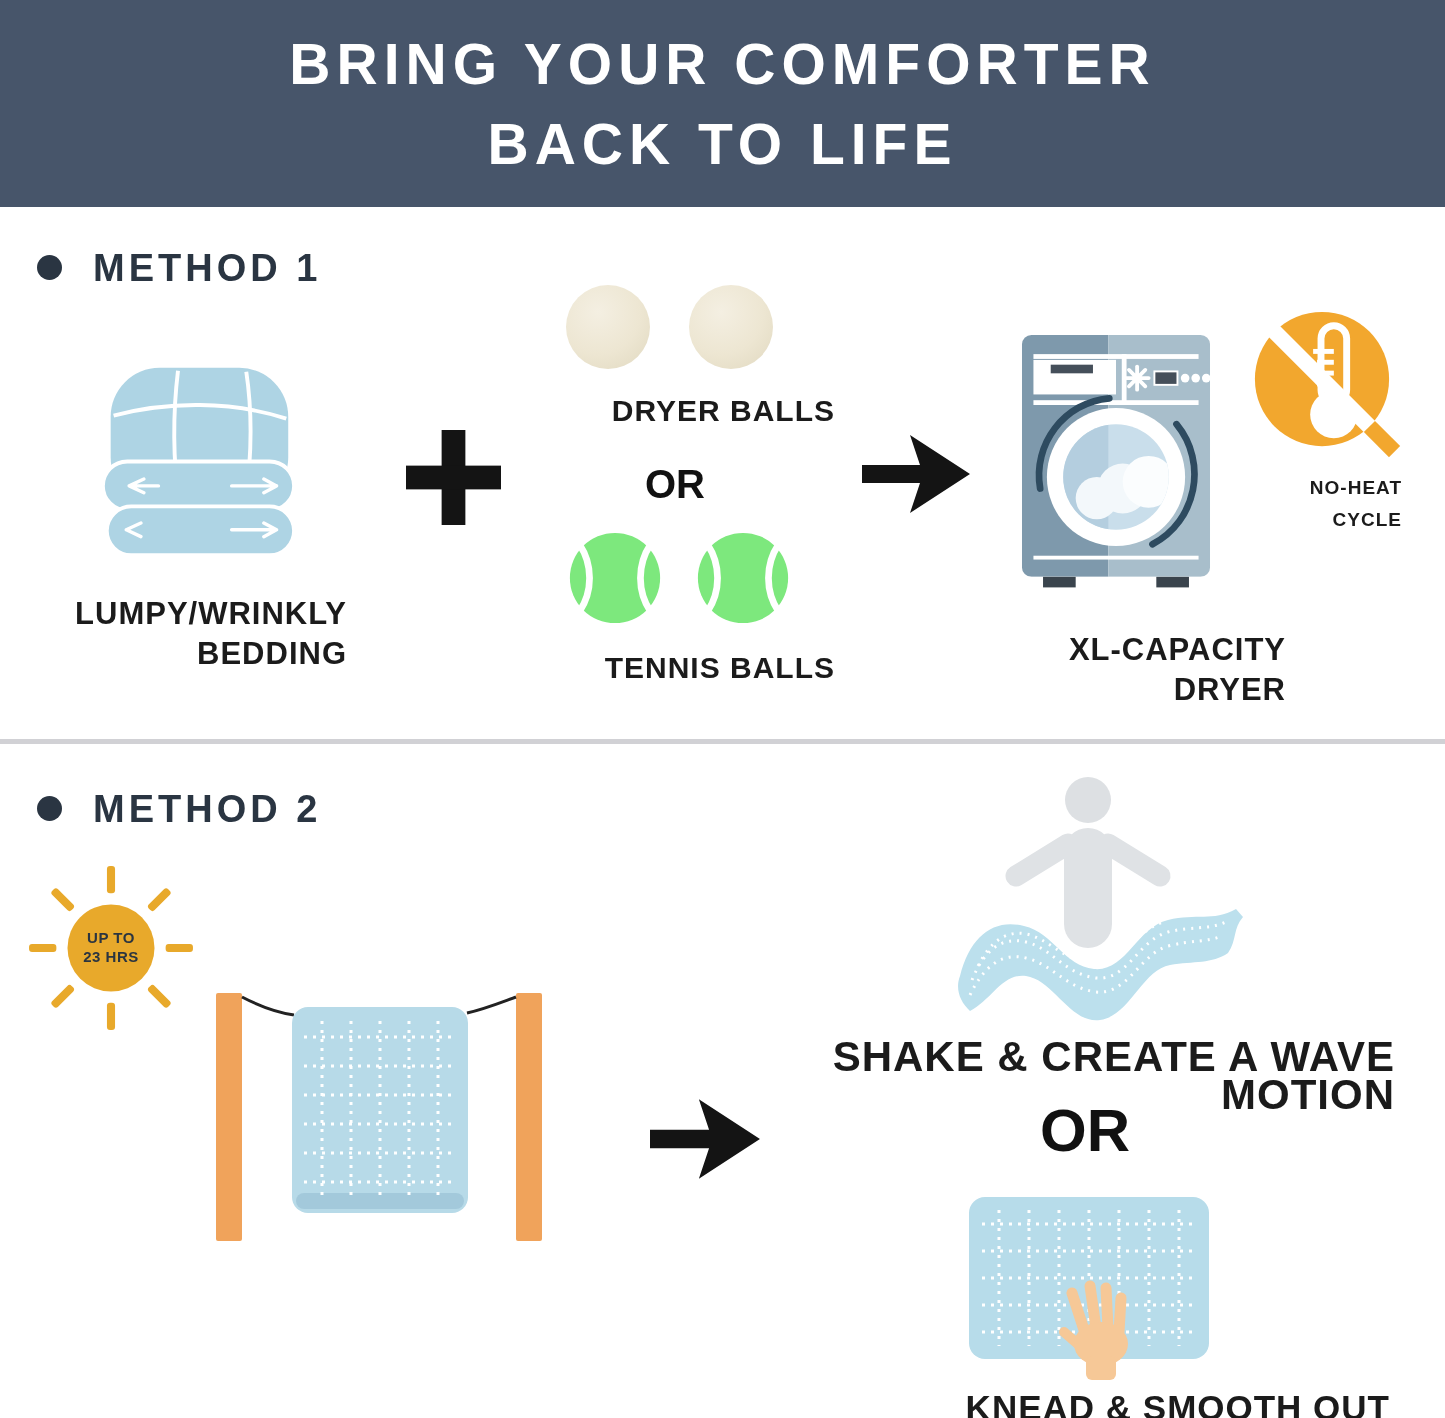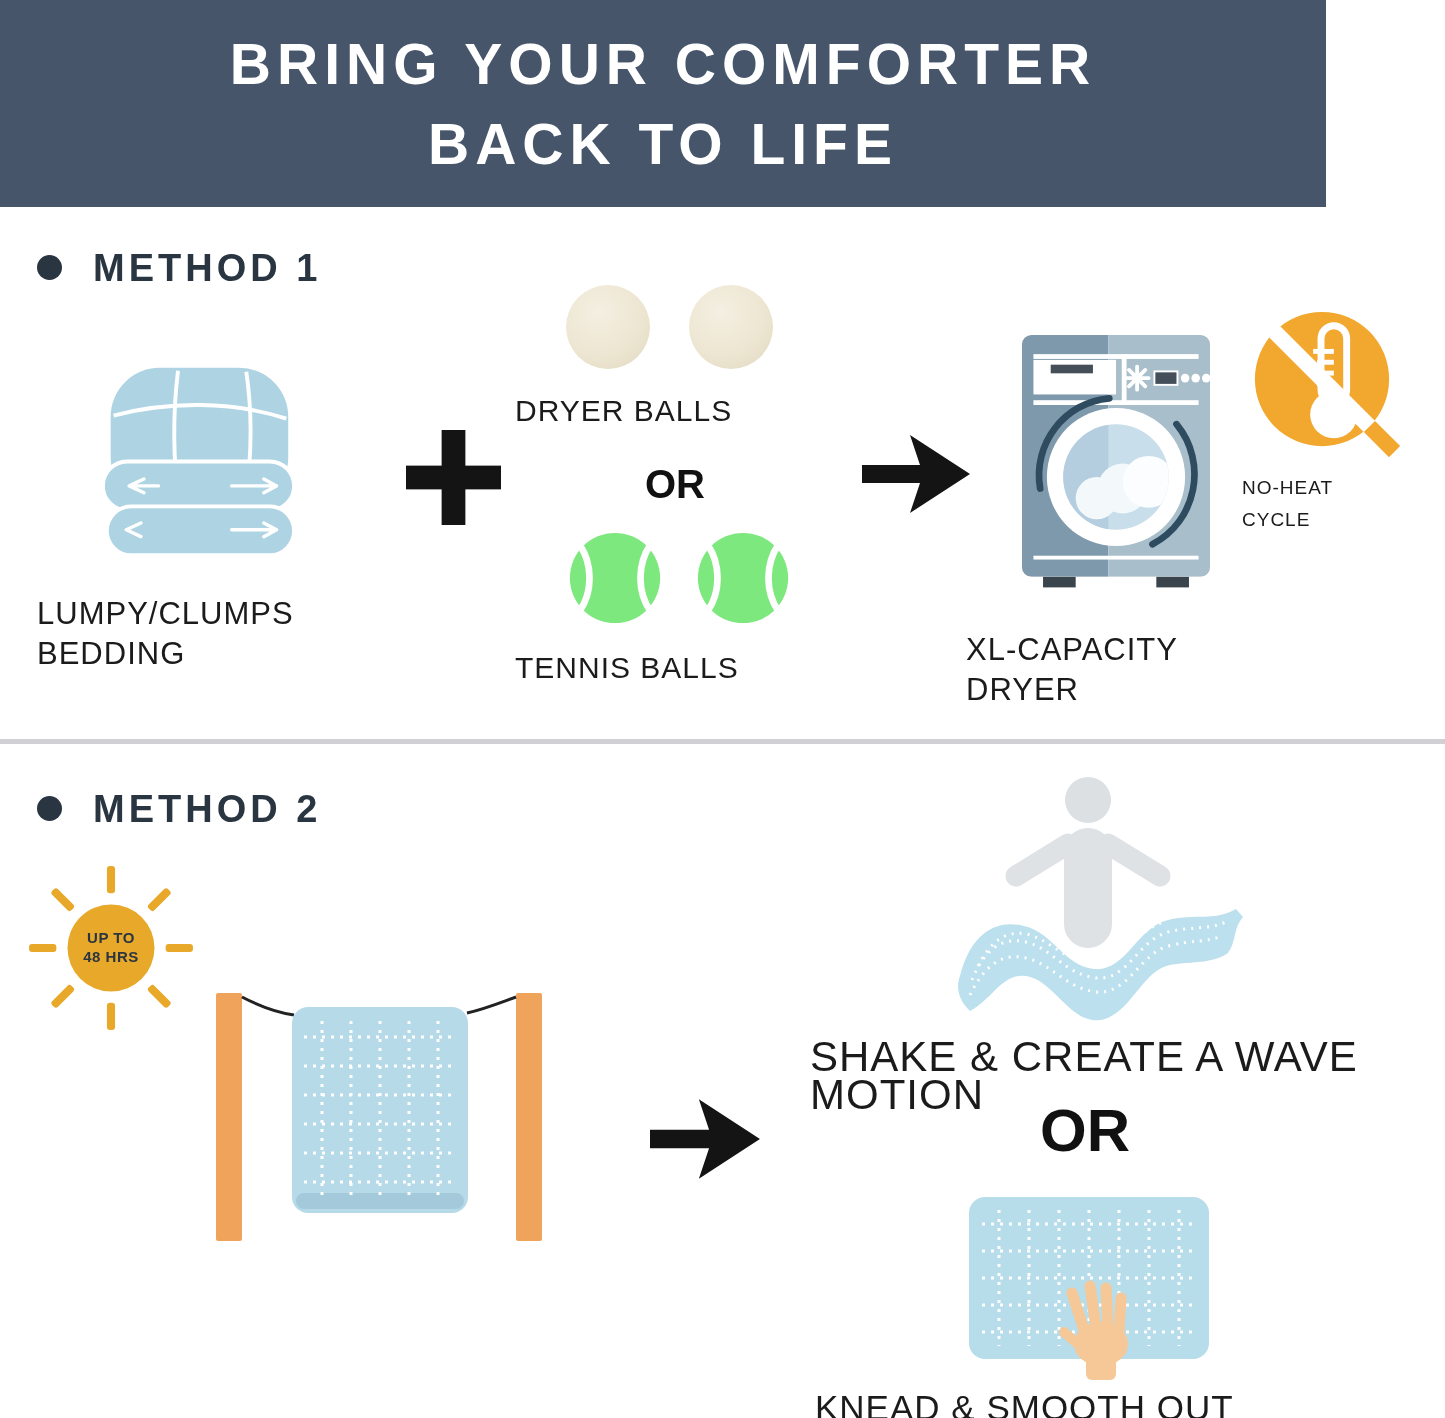--- a/index.html
+++ b/index.html
@@ -1,27 +1,27 @@
 <!DOCTYPE html>
 <html><head>
 <meta charset="utf-8">
 <style>
   html,body{margin:0;padding:0;background:#fff;}
   #canvas{position:relative;width:1445px;height:1418px;background:#ffffff;overflow:hidden;
           font-family:"Liberation Sans","DejaVu Sans",sans-serif;}
   .abs{position:absolute;}
   
-  .header{left:0;top:0;width:1326px;height:207px;background:#47556A;
+  .header{left:0;top:0;width:1445px;height:207px;background:#47556A;
           display:flex;flex-direction:column;align-items:center;justify-content:center;}
   .header .t{color:#FFFFFF;font-weight:700;font-size:57px;line-height:80px;letter-spacing:6px;text-align:center;}
   
   .bullet{width:25px;height:25px;border-radius:50%;background:#2A3542;}
   .mtitle{font-size:38px;font-weight:700;color:#2A3542;letter-spacing:4px;text-align:right;}
   
-  .lbl{font-weight:400;color:#1B1B1B;text-align:left;letter-spacing:1px;}
+  .lbl{font-weight:700;color:#1B1B1B;text-align:right;letter-spacing:1px;}
   .preline{white-space:pre-line;}
   .lbl30{font-size:30px;line-height:35px;}
   .lbl31{font-size:31px;line-height:40px;}
   .lbl27{font-size:19px;line-height:32px;}
   .lbl35{font-size:35px;line-height:44px;}
   .lbl33{font-size:42px;line-height:38px;}
   .or1{font-size:40px;font-weight:700;color:#111;text-align:center;}
   .or2{font-size:60px;font-weight:700;color:#111;text-align:center;}
   .sunlbl{font-size:15px;line-height:19px;font-weight:700;color:#2B3540;text-align:center;letter-spacing:.5px;white-space:pre-line;}
   .divider{left:0;top:739px;width:1445px;height:5px;background:#D1D1D5;}
@@ -45,21 +45,21 @@
   <svg class="abs" style="left:85px;top:362px;" width="225" height="200" viewBox="0 0 230 205">
     <rect x="26" y="6" width="182" height="142" rx="50" fill="#AED4E4"></rect>
     <path d="M 95 9 C 90 50, 90 100, 96 146" stroke="#FFFFFF" stroke-width="4" fill="none"></path>
     <path d="M 165 10 C 171 50, 171 95, 164 144" stroke="#FFFFFF" stroke-width="4" fill="none"></path>
     <path d="M 29 55 C 85 40, 150 40, 206 58" stroke="#FFFFFF" stroke-width="4" fill="none"></path>
     <rect x="18" y="102" width="196" height="50" rx="25" fill="#AED4E4" stroke="#FFFFFF" stroke-width="4"></rect>
     <path d="M 45 127 L 75 127 M 45 127 L 60 120 M 45 127 L 60 134 M 150 127 L 196 127 M 196 127 L 183 120 M 196 127 L 183 134" stroke="#FFFFFF" stroke-width="3.5" fill="none" stroke-linecap="round"></path>
     <rect x="22" y="148" width="192" height="50" rx="25" fill="#AED4E4" stroke="#FFFFFF" stroke-width="4"></rect>
     <path d="M 150 172 L 196 172 M 196 172 L 183 165 M 196 172 L 183 179 M 42 172 L 57 165 M 42 172 L 57 179" stroke="#FFFFFF" stroke-width="3.5" fill="none" stroke-linecap="round"></path>
   </svg>
-  <div class="abs lbl lbl31 preline" style="left:37px;top:594px;width:310px;">LUMPY/CLUMPS
+  <div class="abs lbl lbl31 preline" style="left:37px;top:594px;width:310px;">LUMPY/WRINKLY
 BEDDING</div>
 
   <svg class="abs" style="left:406px;top:430px;" width="95" height="95" viewBox="0 0 96 96">
     <rect x="36" y="0" width="24" height="96" fill="#141414"></rect>
     <rect x="0" y="36" width="96" height="24" fill="#141414"></rect>
   </svg>
 
   <div class="abs ball" style="left:566px;top:285px;"></div>
   <div class="abs ball" style="left:689px;top:285px;"></div>
   <div class="abs lbl lbl30" style="left:515px;top:393px;width:320px;">DRYER BALLS</div>
@@ -163,21 +163,21 @@
       <rect x="81" y="4" width="8" height="27" rx="3" transform="rotate(45 85 85)"></rect>
       <rect x="81" y="4" width="8" height="27" rx="3" transform="rotate(90 85 85)"></rect>
       <rect x="81" y="4" width="8" height="27" rx="3" transform="rotate(135 85 85)"></rect>
       <rect x="81" y="4" width="8" height="27" rx="3" transform="rotate(180 85 85)"></rect>
       <rect x="81" y="4" width="8" height="27" rx="3" transform="rotate(225 85 85)"></rect>
       <rect x="81" y="4" width="8" height="27" rx="3" transform="rotate(270 85 85)"></rect>
       <rect x="81" y="4" width="8" height="27" rx="3" transform="rotate(315 85 85)"></rect>
     </g>
   </svg>
   <div class="abs sunlbl" style="left:60px;top:928px;width:102px;">UP TO
-48 HRS</div>
+23 HRS</div>
 
   <svg class="abs" style="left:210px;top:985px;" width="340" height="265" viewBox="0 0 340 265">
     <rect x="6" y="8" width="26" height="248" rx="2" fill="#F0A35B"></rect>
     <rect x="306" y="8" width="26" height="248" rx="2" fill="#F0A35B"></rect>
     <path d="M 32 12 C 55 24, 70 28, 84 30" stroke="#222222" stroke-width="3" fill="none"></path>
     <path d="M 257 28 C 275 24, 292 17, 306 12" stroke="#222222" stroke-width="3" fill="none"></path>
     <rect x="82" y="22" width="176" height="206" rx="16" fill="#B7DAE8"></rect>
     <rect x="86" y="208" width="168" height="16" rx="8" fill="#A3C9DB"></rect>
     <g stroke="#FFFFFF" stroke-width="3" stroke-dasharray="3 6">
       <line x1="112" y1="36" x2="112" y2="214"></line>

